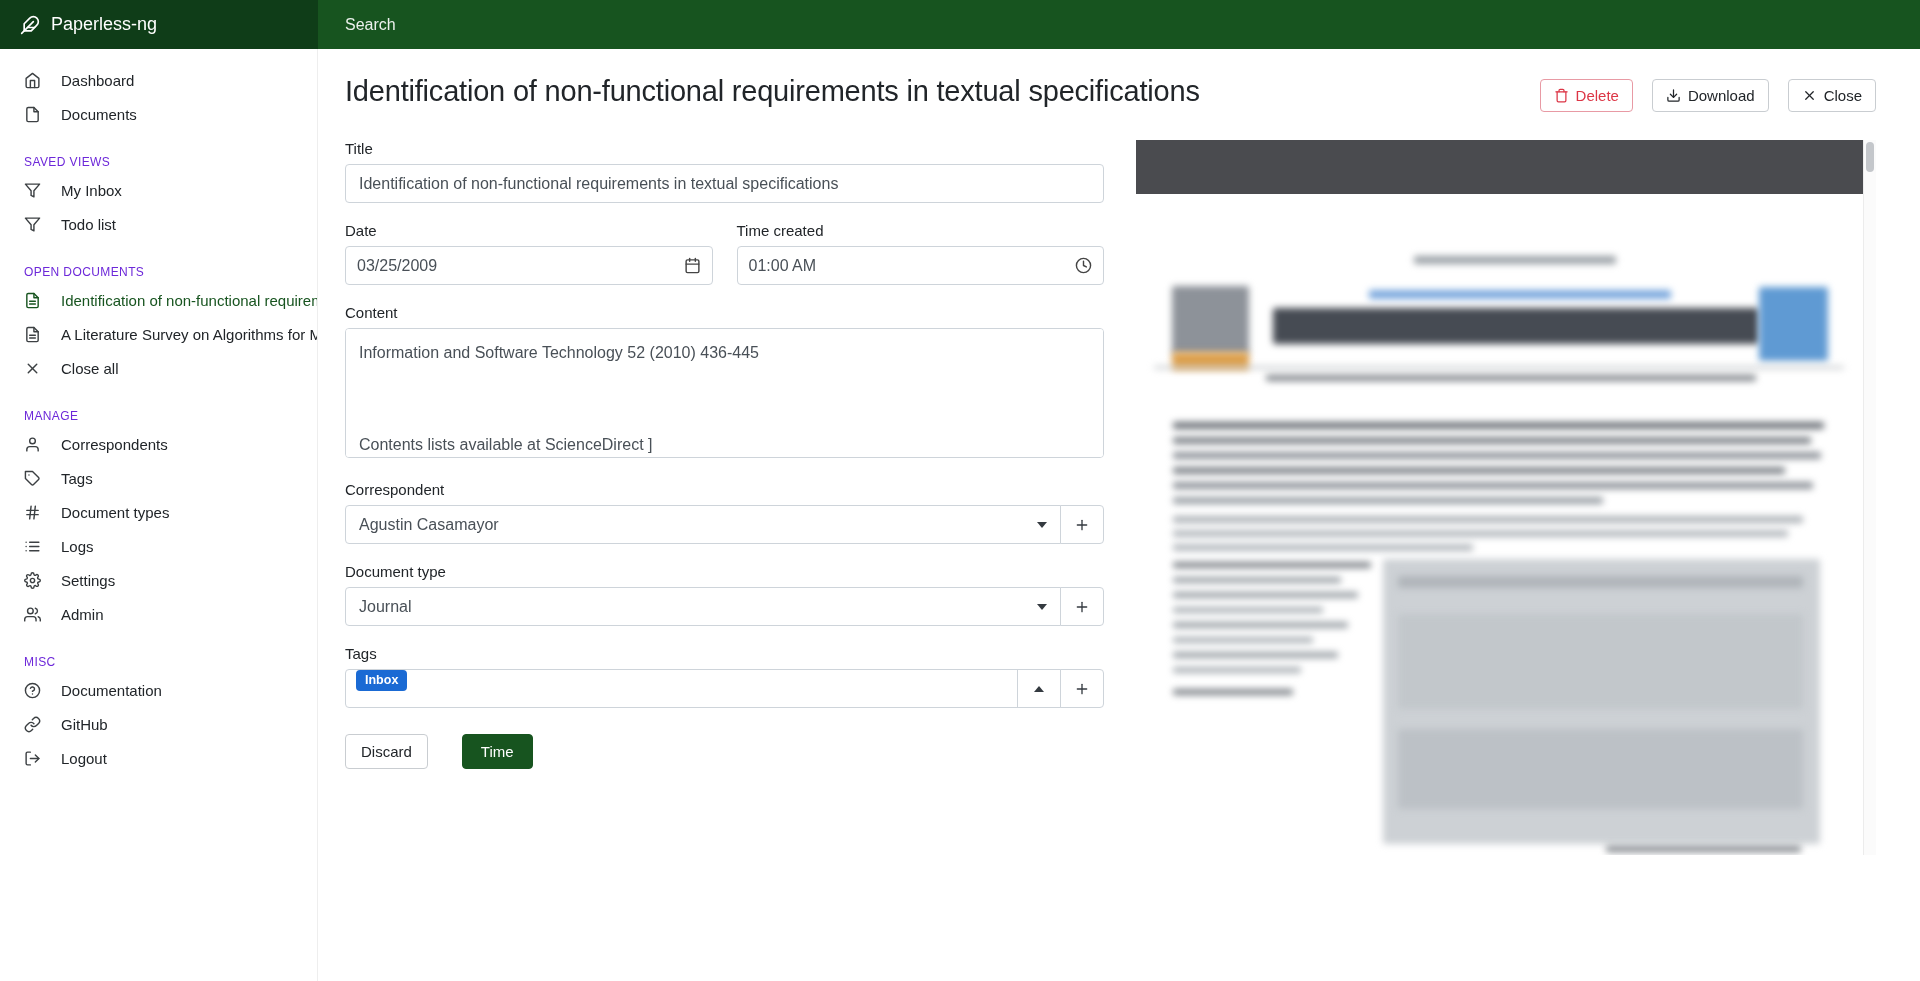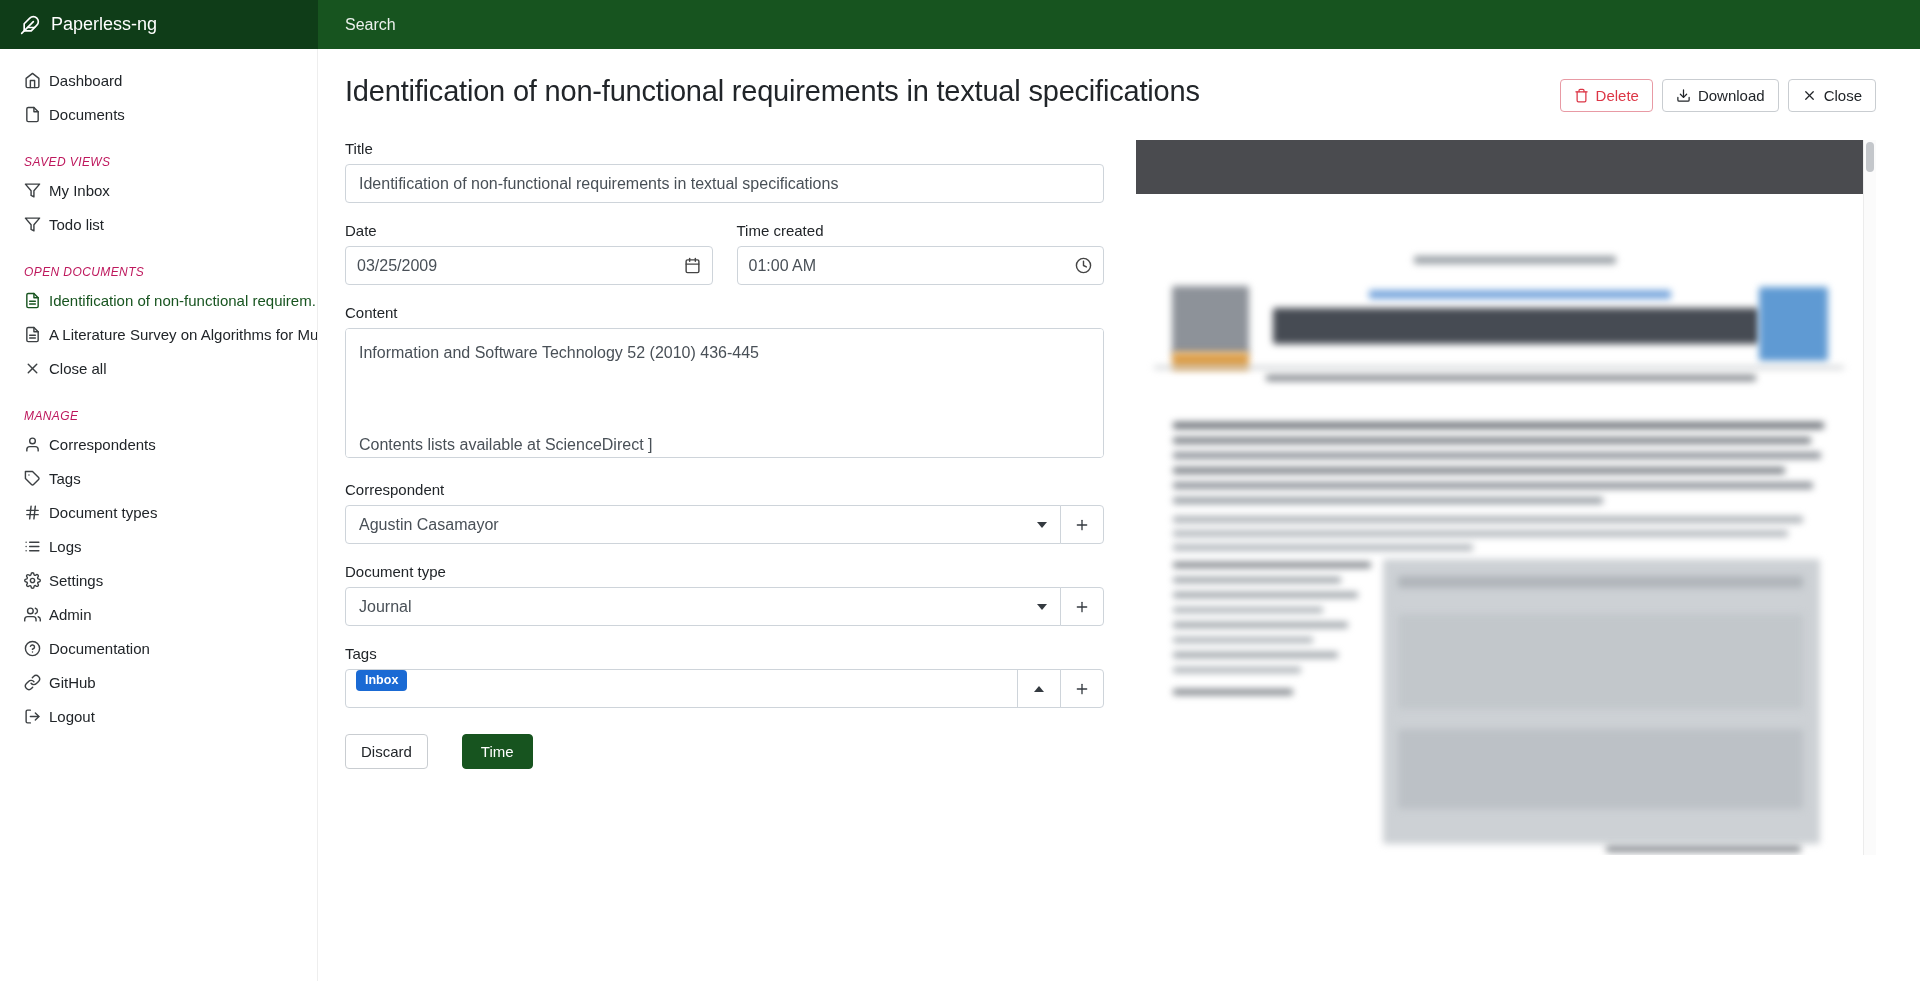--- a/index.html
+++ b/index.html
@@ -13,33 +13,33 @@
   .searchwrap { flex:1; background:#17541f; display:flex; align-items:center; padding:0 27px; }
   .search-input { background:transparent; border:none; outline:none; color:#7dd3fc; font-size:16px; width:700px; font-family:inherit; }
   .search-input::placeholder { color:rgba(255,255,255,.92); }
 
   
   .layout { display:flex; padding-top:49px; height:981px; }
   .sidebar { width:318px; flex:none; background:#fff; border-right:1px solid #eeeeee; padding-top:14px; overflow:hidden; }
   .main { flex:1; padding:24px 44px 0 27px; overflow:hidden; }
 
   
-  .side-item { display:flex; align-items:center; gap:8px; padding:8.5px 24px; font-size:15px; color:#212529; cursor:pointer; white-space:nowrap; }
+  .side-item { display:flex; align-items:center; gap:20px; padding:8.5px 24px; font-size:15px; color:#212529; cursor:pointer; white-space:nowrap; }
   .side-item .icn { width:17px; height:17px; stroke:#3c4043; flex:none; }
   .side-item.active { color:#17541f; }
   .side-item.active .icn { stroke:#17541f; }
-  .section-heading { margin-top:16px; padding:8px 24px 4px; font-size:12px; color:#be185d; letter-spacing:.4px;font-style:italic; }
+  .section-heading { margin-top:16px; padding:8px 24px 4px; font-size:12px; color:#6d28d9; letter-spacing:.4px; }
 
   .icn { fill:none; stroke:currentColor; stroke-width:2; stroke-linecap:round; stroke-linejoin:round; }
   svg.icn { stroke:#3c4043; }
 
   
   .page-header { display:flex; justify-content:space-between; align-items:flex-start; margin-bottom:28px; }
   .doc-title { font-size:29px; font-weight:400; color:#212529; letter-spacing:-.2px; padding-top:2px; }
-  .header-actions { display:flex; gap:9px; margin-top:6px; flex:none; margin-left:30px; }
+  .header-actions { display:flex; gap:19px; margin-top:6px; flex:none; margin-left:30px; }
   .btn { display:inline-flex; align-items:center; gap:7px; padding:7px 13px; font-size:15px; border-radius:4px; background:#fff; border:1px solid #c9cdd1; color:#212529; cursor:pointer; font-family:inherit; white-space:nowrap; }
   .btn .icn { width:15px; height:15px; stroke:currentColor; }
   .btn-danger { color:#dc3545; border-color:#e89aa4; }
 
   
   .content-row { display:flex; gap:32px; align-items:flex-start; }
   .doc-form { width:759px; flex:none; }
 
   
   .field { margin-bottom:19px; }
@@ -199,20 +199,21 @@
     <div class="side-item">
       <svg class="icn" viewBox="0 0 24 24">
           <path d="M17 21v-2a4 4 0 0 0-4-4H5a4 4 0 0 0-4 4v2"></path>
           <circle cx="9" cy="7" r="4"></circle>
           <path d="M23 21v-2a4 4 0 0 0-3-3.87"></path>
           <path d="M16 3.13a4 4 0 0 1 0 7.75"></path>
         </svg>
       <span>Admin</span>
     </div>
 
+    <div class="section-heading">MISC</div>
     <div class="side-item">
       <svg class="icn" viewBox="0 0 24 24">
           <circle cx="12" cy="12" r="10"></circle>
           <path d="M9.09 9a3 3 0 0 1 5.83 1c0 2-3 3-3 3"></path>
           <line x1="12" y1="17" x2="12.01" y2="17"></line>
         </svg>
       <span>Documentation</span>
     </div>
     <div class="side-item">
       <svg class="icn" viewBox="0 0 24 24">

